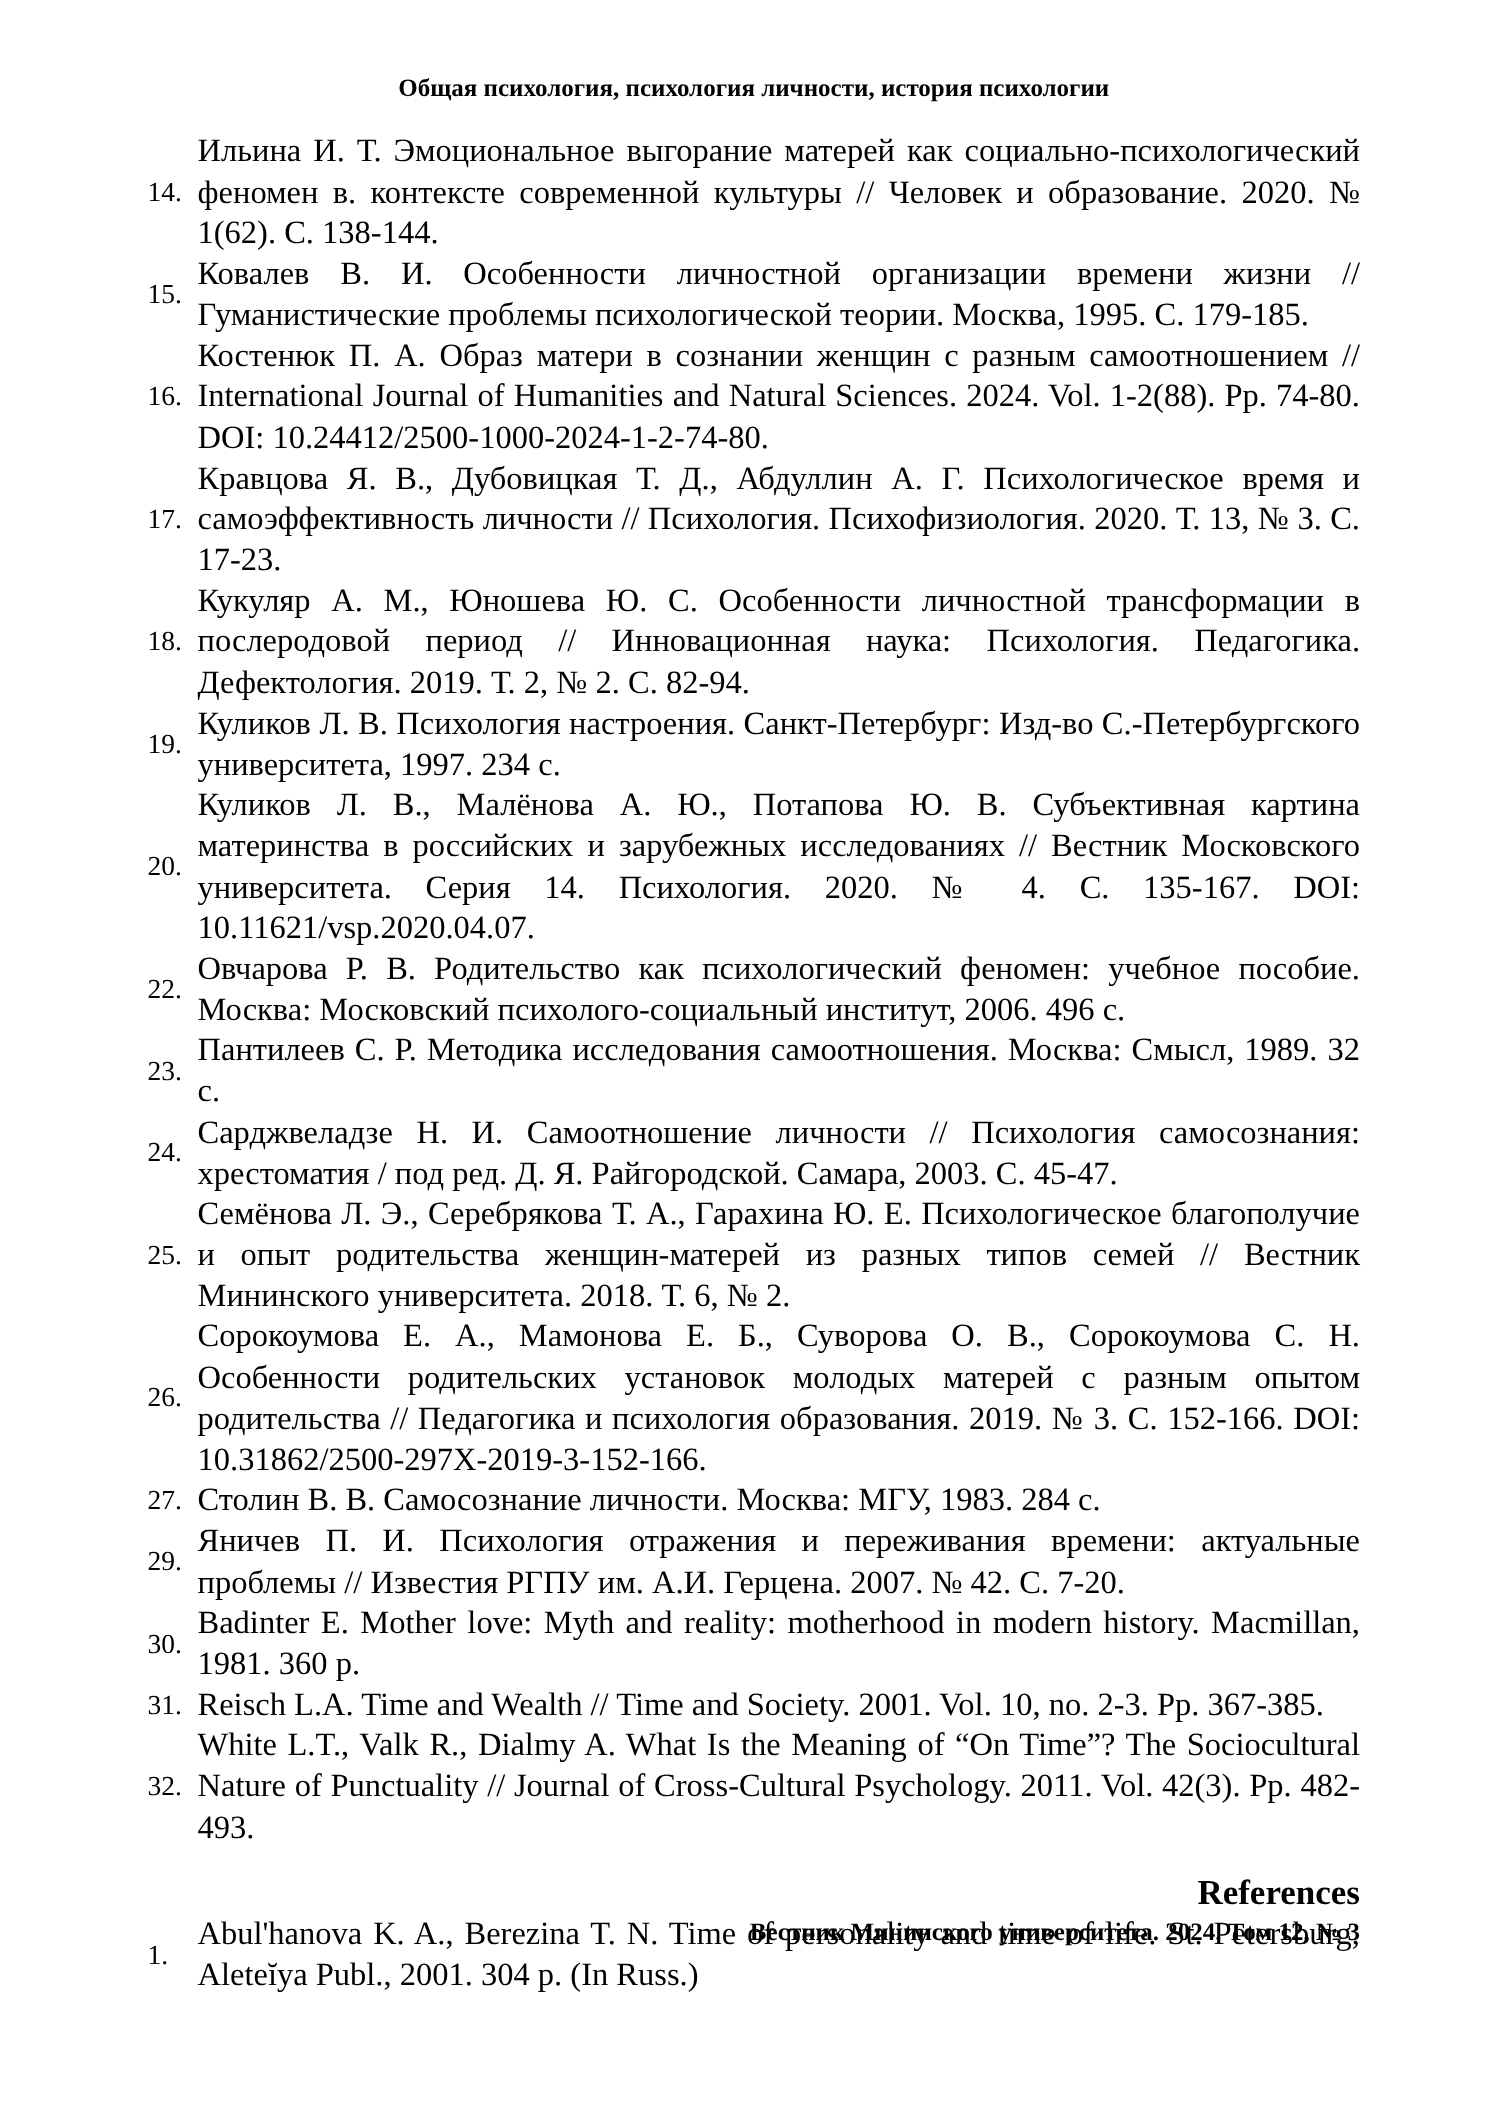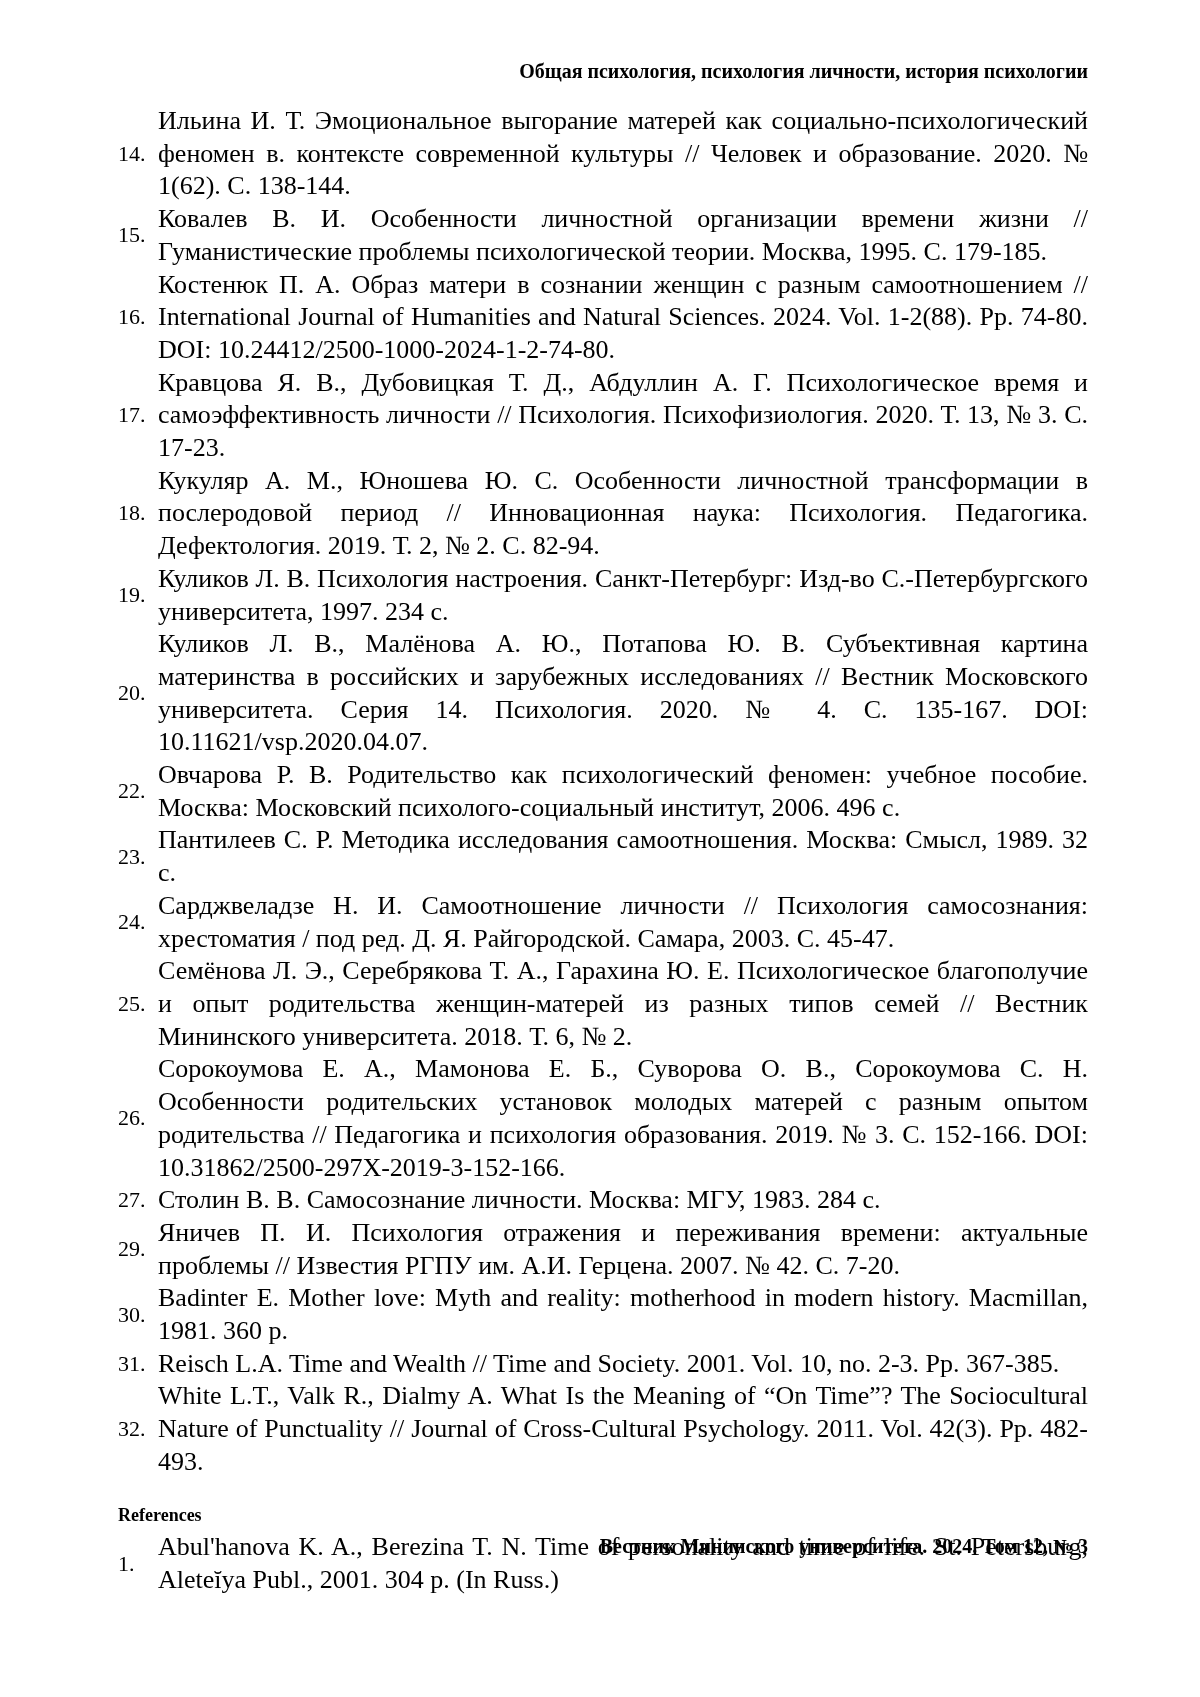--- a/index.html
+++ b/index.html
@@ -12,43 +12,43 @@
     color: #000000;
     font-family: "Liberation Serif", "DejaVu Serif", serif;
     box-sizing: border-box;
     padding: 59px 112px 0 118px;
     overflow: hidden;
   }
   .running-header {
     font-size: 20px;
     line-height: 25px;
     font-weight: bold;
-    text-align: right;
+    text-align: center;
   }
   .ref-list { margin-top: 21px; }
   .ref-item { display: flex; align-items: center; }
   .ref-num {
     flex: 0 0 40px;
     width: 40px;
     font-size: 22px;
     line-height: 32.7px;
     text-align: left;
   }
   .ref-text {
     flex: 1;
     font-size: 26px;
     line-height: 32.7px;
     text-align: justify;
   }
   .references-heading {
     margin-top: 20px;
-    font-size: 18px;
+    font-size: 28px;
     line-height: 32.7px;
     font-weight: bold;
-    text-align: left;
+    text-align: right;
   }
   .running-footer {
     position: absolute;
     top: 1534px;
     right: 112px;
     font-size: 20px;
     line-height: 25px;
     font-weight: bold;
     text-align: right;
   }

